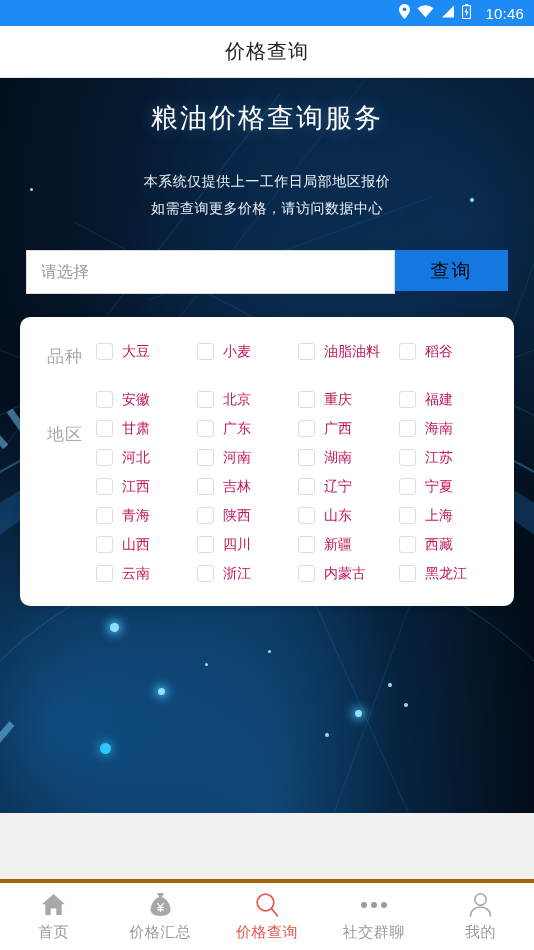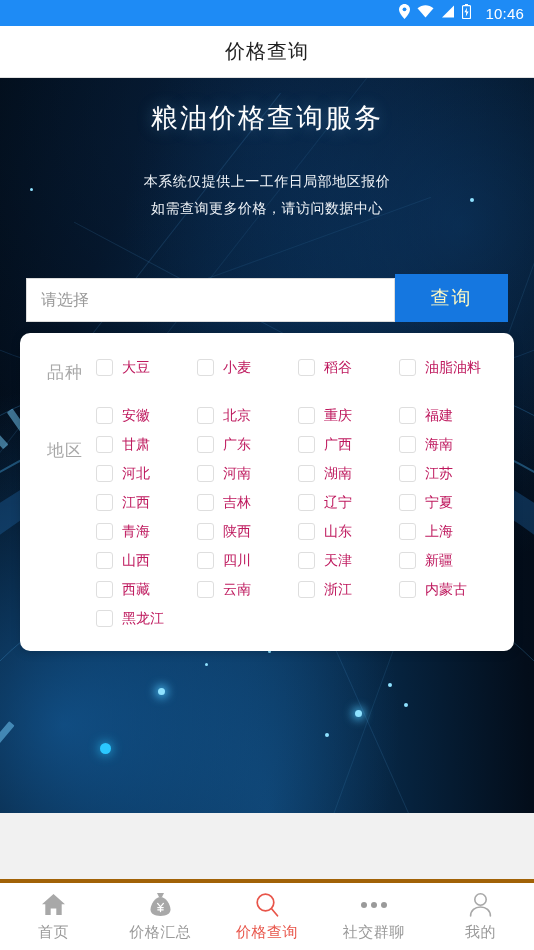--- a/index.html
+++ b/index.html
@@ -152,42 +152,42 @@
     font-size: 14px;
     line-height: 27px;
     letter-spacing: .5px;
     margin: 0;
   }
 
   
   .search-row {
     position: relative;
     z-index: 5;
-    margin: 44px 26px 0 26px;
-    display: flex;
-    align-items: flex-end;
+    margin: 28px 26px 0 26px;
+    display: flex;
+    align-items: flex-start;
     height: 56px;
   }
   .search-input {
     flex: 1 1 auto;
     height: 44px;
     background: #ffffff;
     border: 1px solid #dcdcdc;
     box-sizing: border-box;
     display: flex;
     align-items: center;
     padding-left: 14px;
     color: #9a9a9a;
     font-size: 16px;
   }
   .search-btn {
     width: 113px;
-    height: 48px;
+    height: 41px;
     background: #1577e0;
-    color: #fef9c3;
+    color: #000000;
     font-size: 19px;
     display: flex;
     align-items: center;
     justify-content: center;
     letter-spacing: 2px;
     border: none;
     font-family: inherit;
     cursor: pointer;
     flex: 0 0 113px;
   }
@@ -388,25 +388,25 @@
             <div class="cb-item">
               <span class="cb-box"></span>
               <span class="cb-label">大豆</span>
             </div>
             <div class="cb-item">
               <span class="cb-box"></span>
               <span class="cb-label">小麦</span>
             </div>
             <div class="cb-item">
               <span class="cb-box"></span>
+              <span class="cb-label">油脂油料</span>
+            </div>
+            <div class="cb-item">
+              <span class="cb-box"></span>
               <span class="cb-label">稻谷</span>
-            </div>
-            <div class="cb-item">
-              <span class="cb-box"></span>
-              <span class="cb-label">油脂油料</span>
             </div>
           </div>
       </div>
 
       <div class="group-gap"></div>
 
       <div class="filter-group">
         <div class="group-label region">地区</div>
         <div class="checkbox-grid" id="region-grid">
             <div class="cb-item">
@@ -489,24 +489,20 @@
               <span class="cb-box"></span>
               <span class="cb-label">上海</span>
             </div>
             <div class="cb-item">
               <span class="cb-box"></span>
               <span class="cb-label">山西</span>
             </div>
             <div class="cb-item">
               <span class="cb-box"></span>
               <span class="cb-label">四川</span>
-            </div>
-            <div class="cb-item">
-              <span class="cb-box"></span>
-              <span class="cb-label">天津</span>
             </div>
             <div class="cb-item">
               <span class="cb-box"></span>
               <span class="cb-label">新疆</span>
             </div>
             <div class="cb-item">
               <span class="cb-box"></span>
               <span class="cb-label">西藏</span>
             </div>
             <div class="cb-item">

